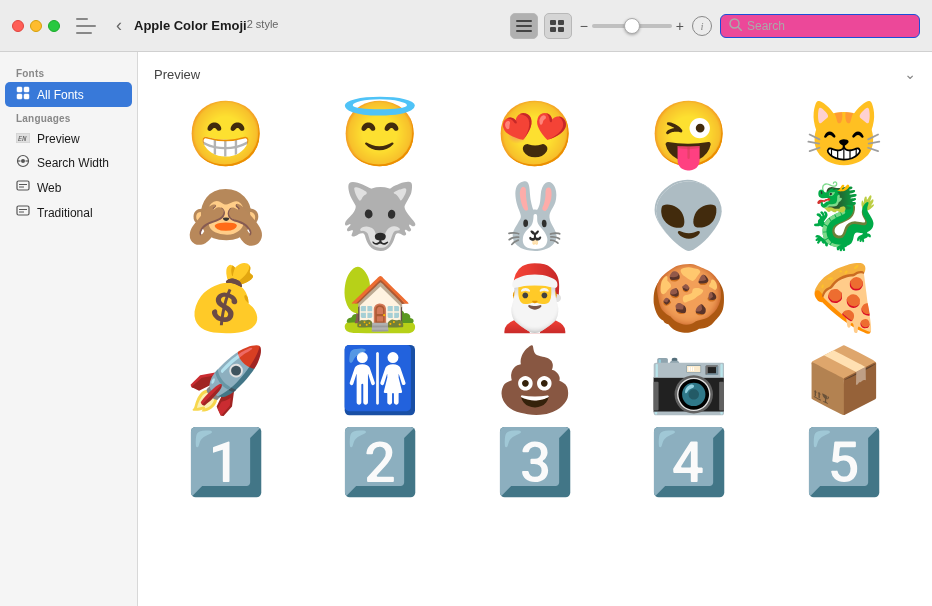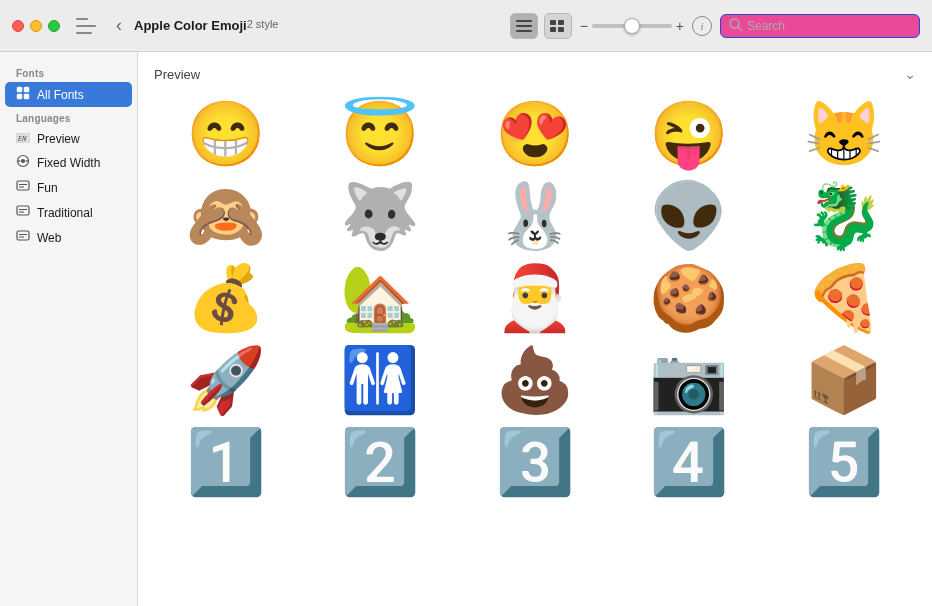--- a/index.html
+++ b/index.html
@@ -318,56 +318,46 @@
 
     <div class="sidebar-item">
       <span class="si-icon">
         <svg width="14" height="14" viewBox="0 0 14 14">
           <circle cx="7" cy="7" r="5.5" stroke="#555" stroke-width="1.2" fill="none"></circle>
           <circle cx="7" cy="7" r="2" fill="#555"></circle>
           <line x1="1.5" y1="7" x2="4.5" y2="7" stroke="#555" stroke-width="1.2"></line>
           <line x1="9.5" y1="7" x2="12.5" y2="7" stroke="#555" stroke-width="1.2"></line>
         </svg>
       </span>
-      <span class="si-label">Fixed Width</span>
-    </div>
+      <span class="si-label">Search Width</span>
+    </div>
+
+
+
 
     <div class="sidebar-item">
       <span class="si-icon">
         <svg width="14" height="14" viewBox="0 0 14 14">
           <rect x="1" y="2" width="12" height="9" rx="1.5" stroke="#555" stroke-width="1.2" fill="none"></rect>
           <line x1="3" y1="5.5" x2="11" y2="5.5" stroke="#555" stroke-width="1"></line>
           <line x1="3" y1="8" x2="8" y2="8" stroke="#555" stroke-width="1"></line>
         </svg>
       </span>
-      <span class="si-label">Fun</span>
-    </div>
-
-
+      <span class="si-label">Web</span>
+    </div>
 
     <div class="sidebar-item">
       <span class="si-icon">
         <svg width="14" height="14" viewBox="0 0 14 14">
           <rect x="1" y="2" width="12" height="9" rx="1.5" stroke="#555" stroke-width="1.2" fill="none"></rect>
           <line x1="3" y1="5.5" x2="11" y2="5.5" stroke="#555" stroke-width="1"></line>
           <line x1="3" y1="8" x2="8" y2="8" stroke="#555" stroke-width="1"></line>
         </svg>
       </span>
       <span class="si-label">Traditional</span>
-    </div>
-
-    <div class="sidebar-item">
-      <span class="si-icon">
-        <svg width="14" height="14" viewBox="0 0 14 14">
-          <rect x="1" y="2" width="12" height="9" rx="1.5" stroke="#555" stroke-width="1.2" fill="none"></rect>
-          <line x1="3" y1="5.5" x2="11" y2="5.5" stroke="#555" stroke-width="1"></line>
-          <line x1="3" y1="8" x2="8" y2="8" stroke="#555" stroke-width="1"></line>
-        </svg>
-      </span>
-      <span class="si-label">Web</span>
     </div>
 
   </div>
 
   <div class="content-area">
     <div class="preview-header">
       <span class="preview-label">Preview</span>
       <span class="preview-chevron">⌄</span>
     </div>
 

